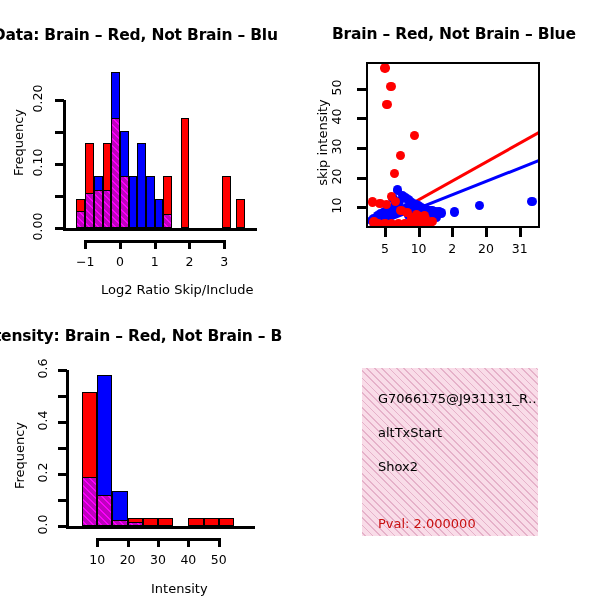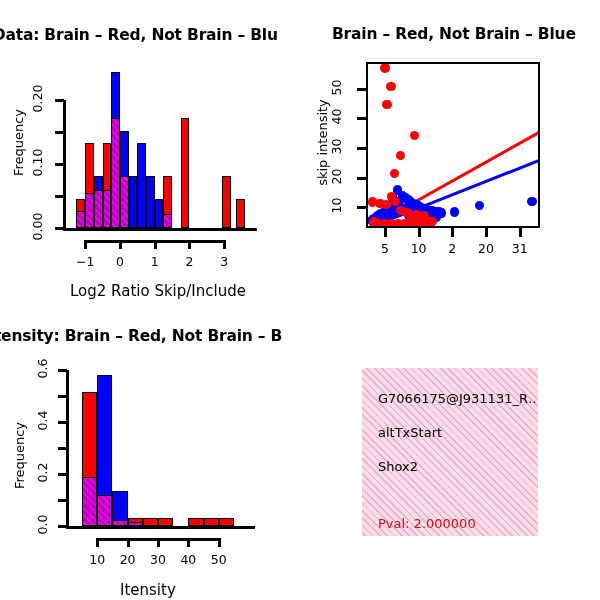--- a/index.html
+++ b/index.html
@@ -6,21 +6,21 @@
   html,body{margin:0;padding:0;background:#ffffff;}
   body{width:600px;height:600px;overflow:hidden;
        font-family:"DejaVu Sans",sans-serif;color:#000;}
   #fig{position:relative;width:600px;height:600px;background:#fff;}
 
   .panel{position:absolute;overflow:hidden;}
 
   .ptitle{position:absolute;white-space:nowrap;font-weight:bold;
           font-size:15.5px;letter-spacing:-0.2px;color:#000;}
 
-  .axlabel{position:absolute;white-space:nowrap;font-size:15px;color:#000;}
+  .axlabel{position:absolute;white-space:nowrap;font-size:13px;color:#000;margin-left:31px;}
   .ticklab{position:absolute;white-space:nowrap;font-size:12.5px;color:#000;}
   .ylabel{position:absolute;white-space:nowrap;font-size:13px;
           transform-origin:50% 50%;transform:rotate(-90deg);}
 
   
   .axline{position:absolute;background:#000;}
   .tick{position:absolute;background:#000;}
 
   
   .bar{position:absolute;box-sizing:border-box;border:1.6px solid #000;}
@@ -227,21 +227,21 @@
         <div class="tick" style="left: 185.047px; top: 228px; width: 3px; height: 9px; z-index: 8;"></div>
         <div class="ticklab" style="left: 170.047px; top: 241px; width: 32px; text-align: center;">20</div>
         <div class="tick" style="left: 218.767px; top: 228px; width: 3px; height: 9px; z-index: 8;"></div>
         <div class="ticklab" style="left: 203.767px; top: 241px; width: 32px; text-align: center;">31</div>
       </div>
   </div>
 
   <div class="panel" style="left:0;top:300px;width:300px;height:300px;">
     <div class="ptitle" style="left:-38px;top:27px;">ne Itensity: Brain – Red, Not Brain – B</div>
     <div class="ylabel" style="left:-24px;top:148px;width:86px;text-align:center;">Frequency</div>
-    <div class="axlabel" style="left:120px;top:281px;">Itensity</div>
+    <div class="axlabel" style="left:120px;top:281px;">Intensity</div>
     <div id="bl-plot" style="position:absolute;left:0;top:0;width:300px;height:300px;">
         <div class="bar red" style="left: 82.0727px; top: 92.2661px; width: 15.1818px; height: 133.734px; z-index: 2;"></div>
         <div class="bar blue" style="left: 82.0727px; top: 176.661px; width: 15.1818px; height: 49.3387px; z-index: 3;"></div>
         <div class="bar ov" style="left: 82.0727px; top: 176.661px; width: 15.1818px; height: 49.3387px; z-index: 4;"></div>
         <div class="bar red" style="left: 97.2545px; top: 194.839px; width: 15.1818px; height: 31.1613px; z-index: 2;"></div>
         <div class="bar blue" style="left: 97.2545px; top: 75.3871px; width: 15.1818px; height: 150.613px; z-index: 3;"></div>
         <div class="bar ov" style="left: 97.2545px; top: 194.839px; width: 15.1818px; height: 31.1613px; z-index: 4;"></div>
         <div class="bar red" style="left: 112.436px; top: 219.508px; width: 15.1818px; height: 6.49194px; z-index: 2;"></div>
         <div class="bar blue" style="left: 112.436px; top: 190.944px; width: 15.1818px; height: 35.0565px; z-index: 3;"></div>
         <div class="bar ov" style="left: 112.436px; top: 219.508px; width: 15.1818px; height: 6.49194px; z-index: 4;"></div>

